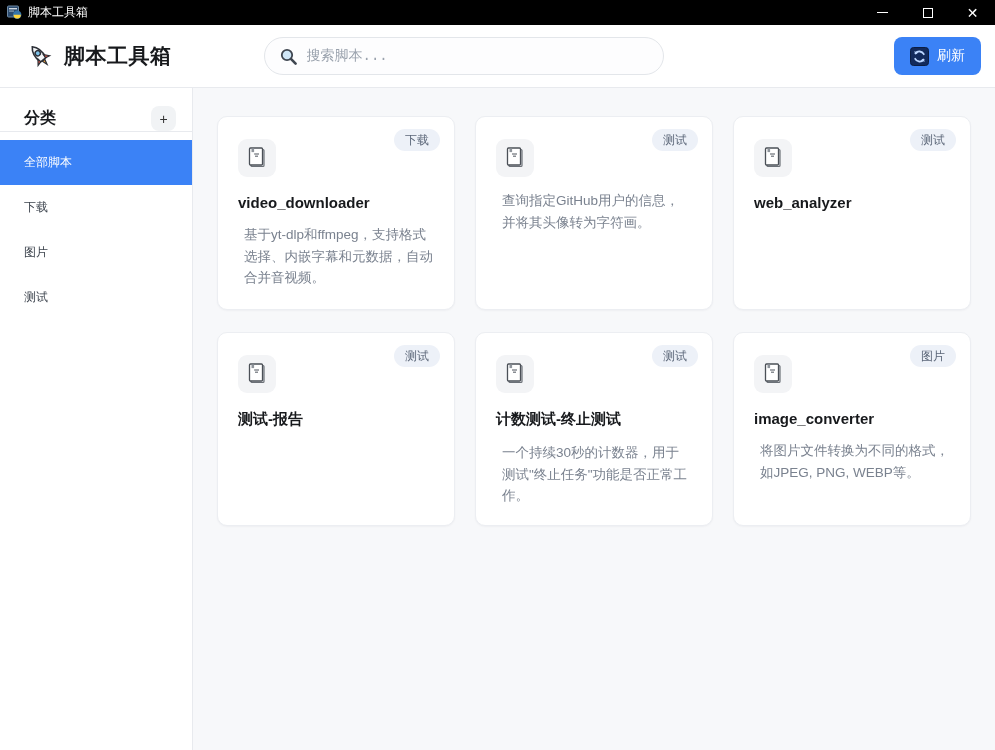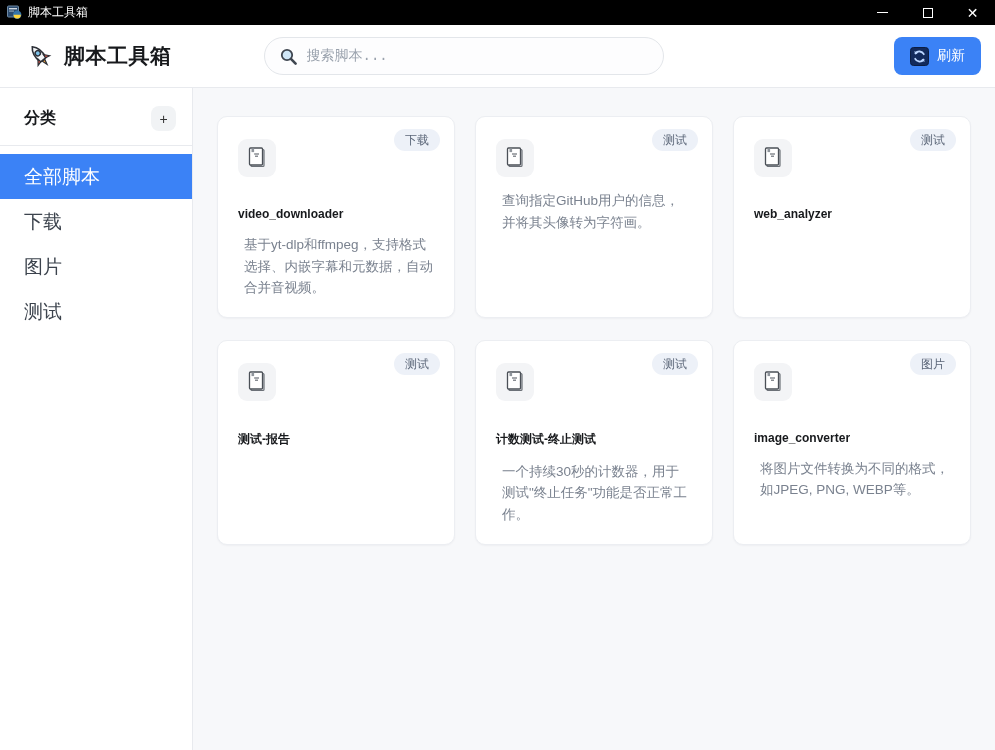--- a/index.html
+++ b/index.html
@@ -49,33 +49,33 @@
   .btn-secondary { background: #eef0f3; color: #26292e; }
 
   
   .app-body { display: flex; height: 662px; }
   .sidebar {
     width: 193px; background: #ffffff; border-right: 1px solid #e8eaee;
     padding-top: 18px; flex-shrink: 0;
   }
   .sidebar-head {
     display: flex; align-items: center; justify-content: space-between;
-    padding: 0 16px 0 24px; margin-bottom: 14px;
+    padding: 0 16px 0 24px; 
   }
   .sidebar-title { font-size: 16px; font-weight: 700; color: #17191c; }
   .add-btn {
     width: 25px; height: 25px; border: none; border-radius: 8px;
     background: #f1f3f5; color: #333; font-size: 14px; cursor: pointer;
     display: flex; align-items: center; justify-content: center; font-family: inherit;
   }
   .sidebar-divider { height: 1px; background: #e8eaee; margin-bottom: 8px; }
   .sidebar-nav { display: flex; flex-direction: column; }
   .sidebar-item {
     height: 45px; display: flex; align-items: center; padding-left: 24px;
-    font-size: 19px; color: #3c434d; cursor: pointer;
+    font-size: 12px; color: #3c434d; cursor: pointer;
   }
   .sidebar-item.active { background: #3b82f6; color: #ffffff; }
 
   .main {
     flex: 1; background: #f7f8fa; padding: 28px 24px; overflow: hidden;
   }
   .card-grid {
     display: grid; grid-template-columns: repeat(3, 1fr);
     gap: 22px 20px;
   }
@@ -86,21 +86,21 @@
   }
   .card-badge {
     position: absolute; top: 12px; right: 14px;
     background: #edf1f8; color: #5b6678; font-size: 12px;
     padding: 4px 11px; border-radius: 999px; line-height: 1.2;
   }
   .card-icon-wrap {
     width: 38px; height: 38px; border-radius: 9px; background: #f3f4f6;
     display: flex; align-items: center; justify-content: center;
   }
-  .card-title { margin-top: 30px; font-size: 12px; font-weight: 700; color: #17191c; }
+  .card-title { margin-top: 17px; font-size: 15px; font-weight: 700; color: #17191c; }
   .card-desc { margin-top: 13px; font-size: 13.5px; line-height: 1.6; color: #7a828f; margin-left: 6px; }
 
   svg { display: block; }
 </style>
 </head>
 <body>
 
 <div class="titlebar">
   <div class="titlebar-left">
     <span>

